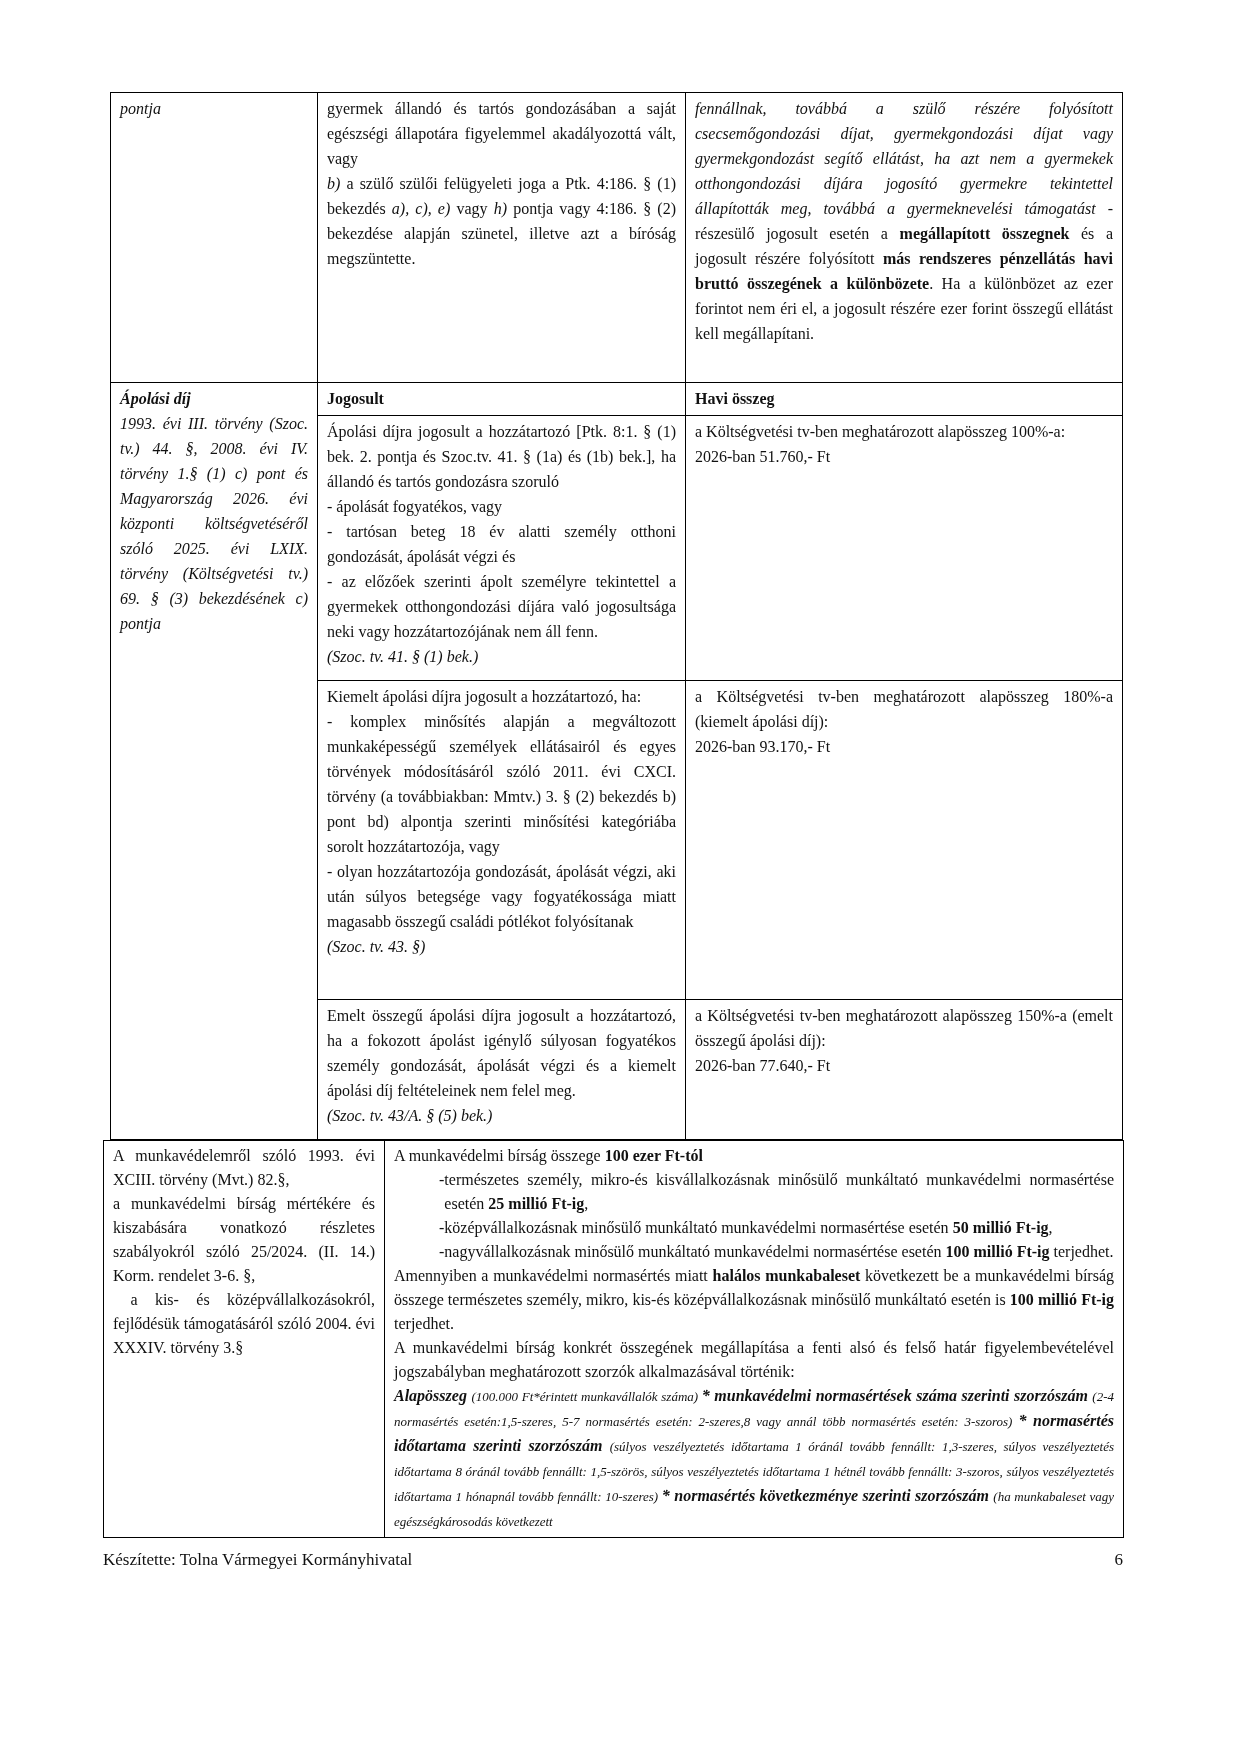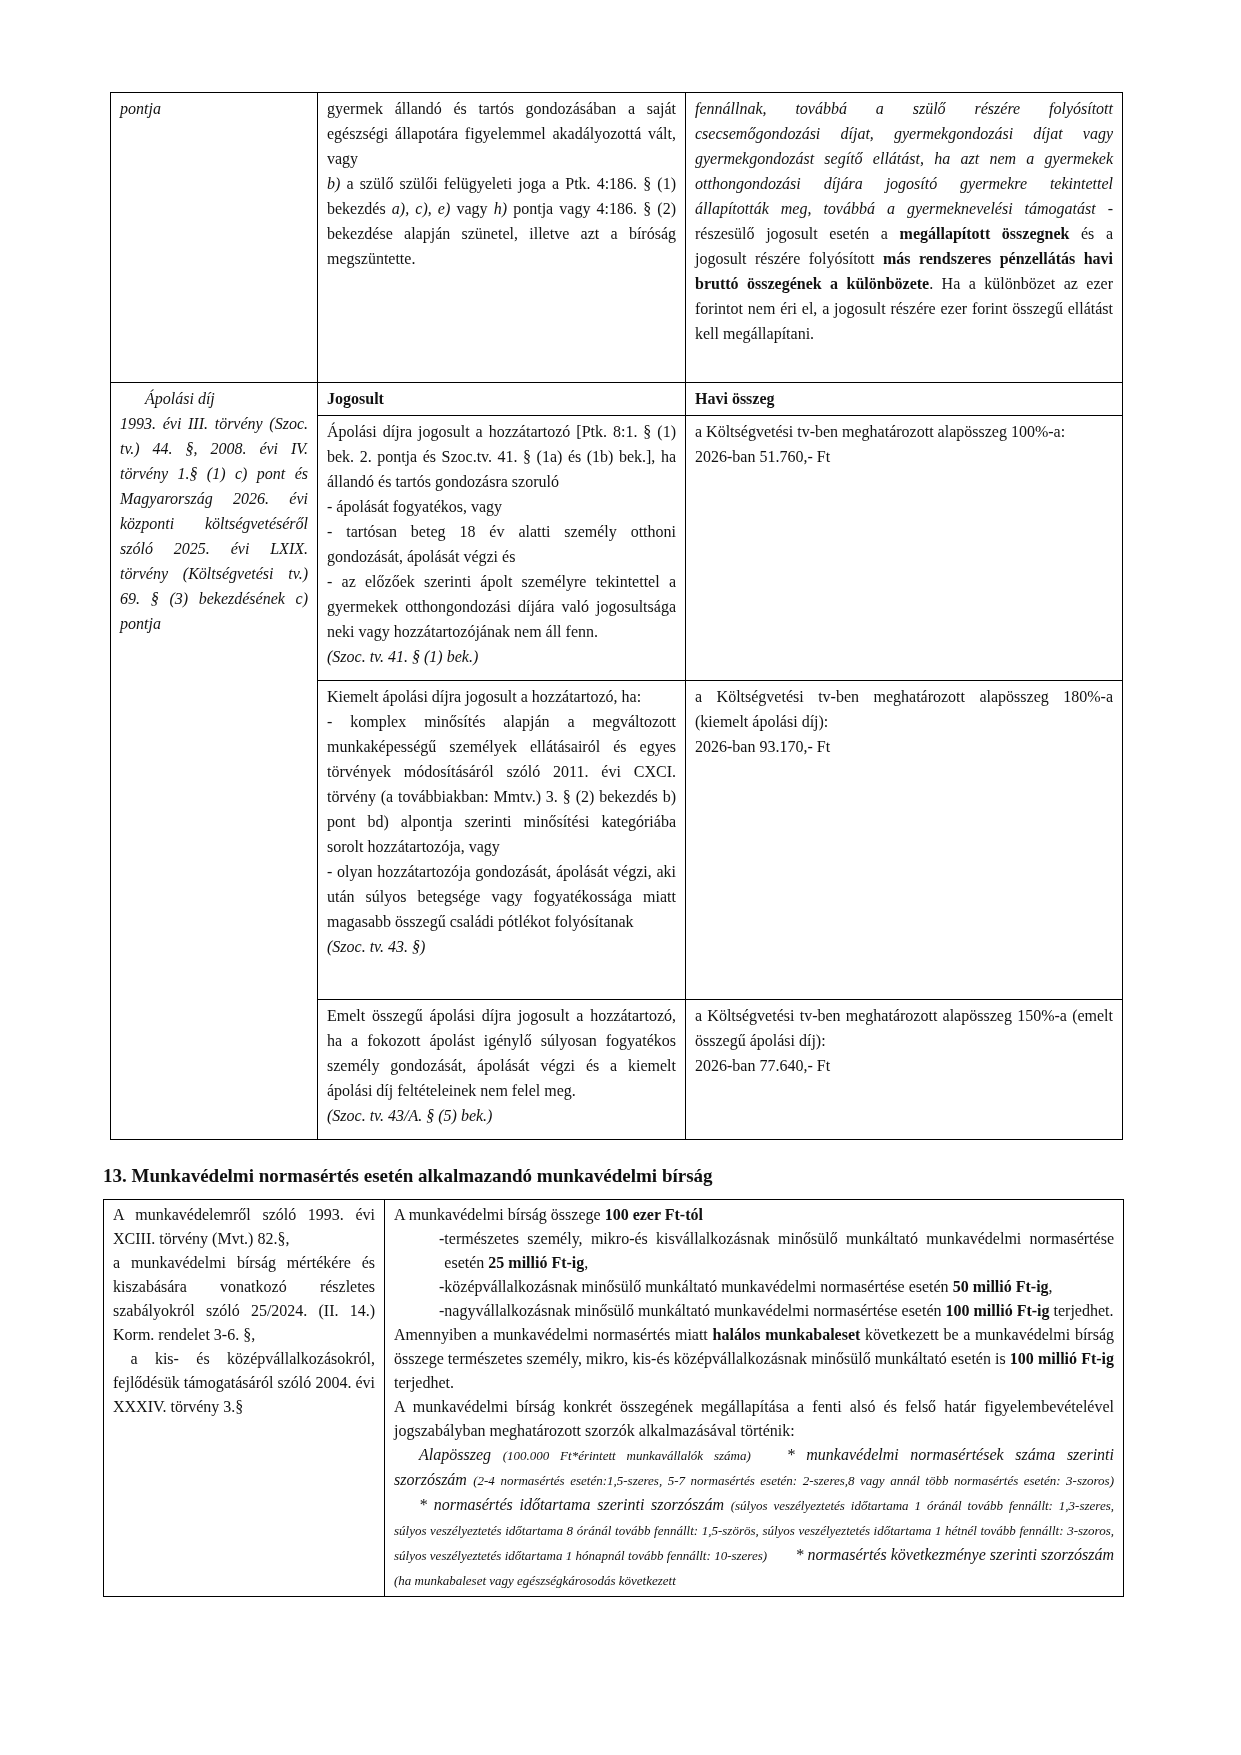--- a/index.html
+++ b/index.html
@@ -19,21 +19,21 @@
   .t1 { width:1012px; margin-left:7px; }
   col.w1 { width:207px; } col.w2 { width:368px; } col.w3 { width:437px; }
   tr.rA > td { height:290px; }
   tr.rB > td.hdr { height:33px; }
   tr.rC > td { height:265px; }
   tr.rD > td { height:319px; }
   tr.rE > td { height:140px; }
 
   .i  { font-style:italic; }
   .b  { font-weight:bold; }
-  .bi { font-weight:normal; font-style:italic;margin-left:25px; }
+  .bi { font-weight:bold; font-style:italic; }
   .ism{ font-style:italic; font-size:13px; }
   .hdr{ font-weight:bold; text-align:left; }
   .para { text-align:justify; }
   .amount { font-weight:normal; text-align:left; }
 
   .heading { font-size:19px; font-weight:bold; line-height:28px; margin:22px 0 9px 0; }
 
   .t2 { width:1020px; }
   col.wl { width:281px; } col.wr { width:739px; }
   .t2 td { line-height:24px; }
@@ -110,21 +110,20 @@
           <div class="para i">(Szoc. tv. 43/A. § (5) bek.)</div>
         </td>
         <td>
           <div class="para">a Költségvetési tv-ben meghatározott alapösszeg 150%-a (emelt összegű ápolási díj):</div>
           <div class="amount">2026-ban 77.640,- Ft</div>
         </td>
       </tr>
     </tbody>
   </table>
 
-  <h2 class="heading">13. Munkavédelmi normasértés esetén alkalmazandó munkavédelmi bírság</h2>
 
   <table class="t2">
     <colgroup>
         <col class="wl">
         <col class="wr">
       </colgroup>
     <tbody>
       <tr>
         <td>
           <div class="para">A munkavédelemről szóló 1993. évi XCIII. törvény (Mvt.) 82.§,</div>
@@ -148,14 +147,18 @@
           </div>
 
           <div class="para"><span>Amennyiben a munkavédelmi normasértés miatt </span><span class="b">halálos munkabaleset</span><span> következett be a munkavédelmi bírság összege természetes személy, mikro, kis-és középvállalkozásnak minősülő munkáltató esetén is </span><span class="b">100 millió Ft-ig</span><span> terjedhet.</span></div>
           <div class="para">A munkavédelmi bírság konkrét összegének megállapítása a fenti alsó és felső határ figyelembevételével jogszabályban meghatározott szorzók alkalmazásával történik:</div>
           <div class="para"><span class="bi">Alapösszeg </span><span class="ism">(100.000 Ft*érintett munkavállalók száma) </span><span class="bi">* munkavédelmi normasértések száma szerinti szorzószám </span><span class="ism">(2-4 normasértés esetén:1,5-szeres, 5-7 normasértés esetén: 2-szeres,8 vagy annál több normasértés esetén: 3-szoros) </span><span class="bi">* normasértés időtartama szerinti szorzószám </span><span class="ism">(súlyos veszélyeztetés időtartama 1 óránál tovább fennállt: 1,3-szeres, súlyos veszélyeztetés időtartama 8 óránál tovább fennállt: 1,5-szörös, súlyos veszélyeztetés időtartama 1 hétnél tovább fennállt: 3-szoros, súlyos veszélyeztetés időtartama 1 hónapnál tovább fennállt: 10-szeres) </span><span class="bi">* normasértés következménye szerinti szorzószám </span><span class="ism">(ha munkabaleset vagy egészségkárosodás következett</span></div>
         </td>
       </tr>
     </tbody>
   </table>
 
+  <div class="footer">
+    <span>Készítette: Tolna Vármegyei Kormányhivatal</span>
+    <span>6</span>
+  </div>
 
 </div>
 
 </body></html>

